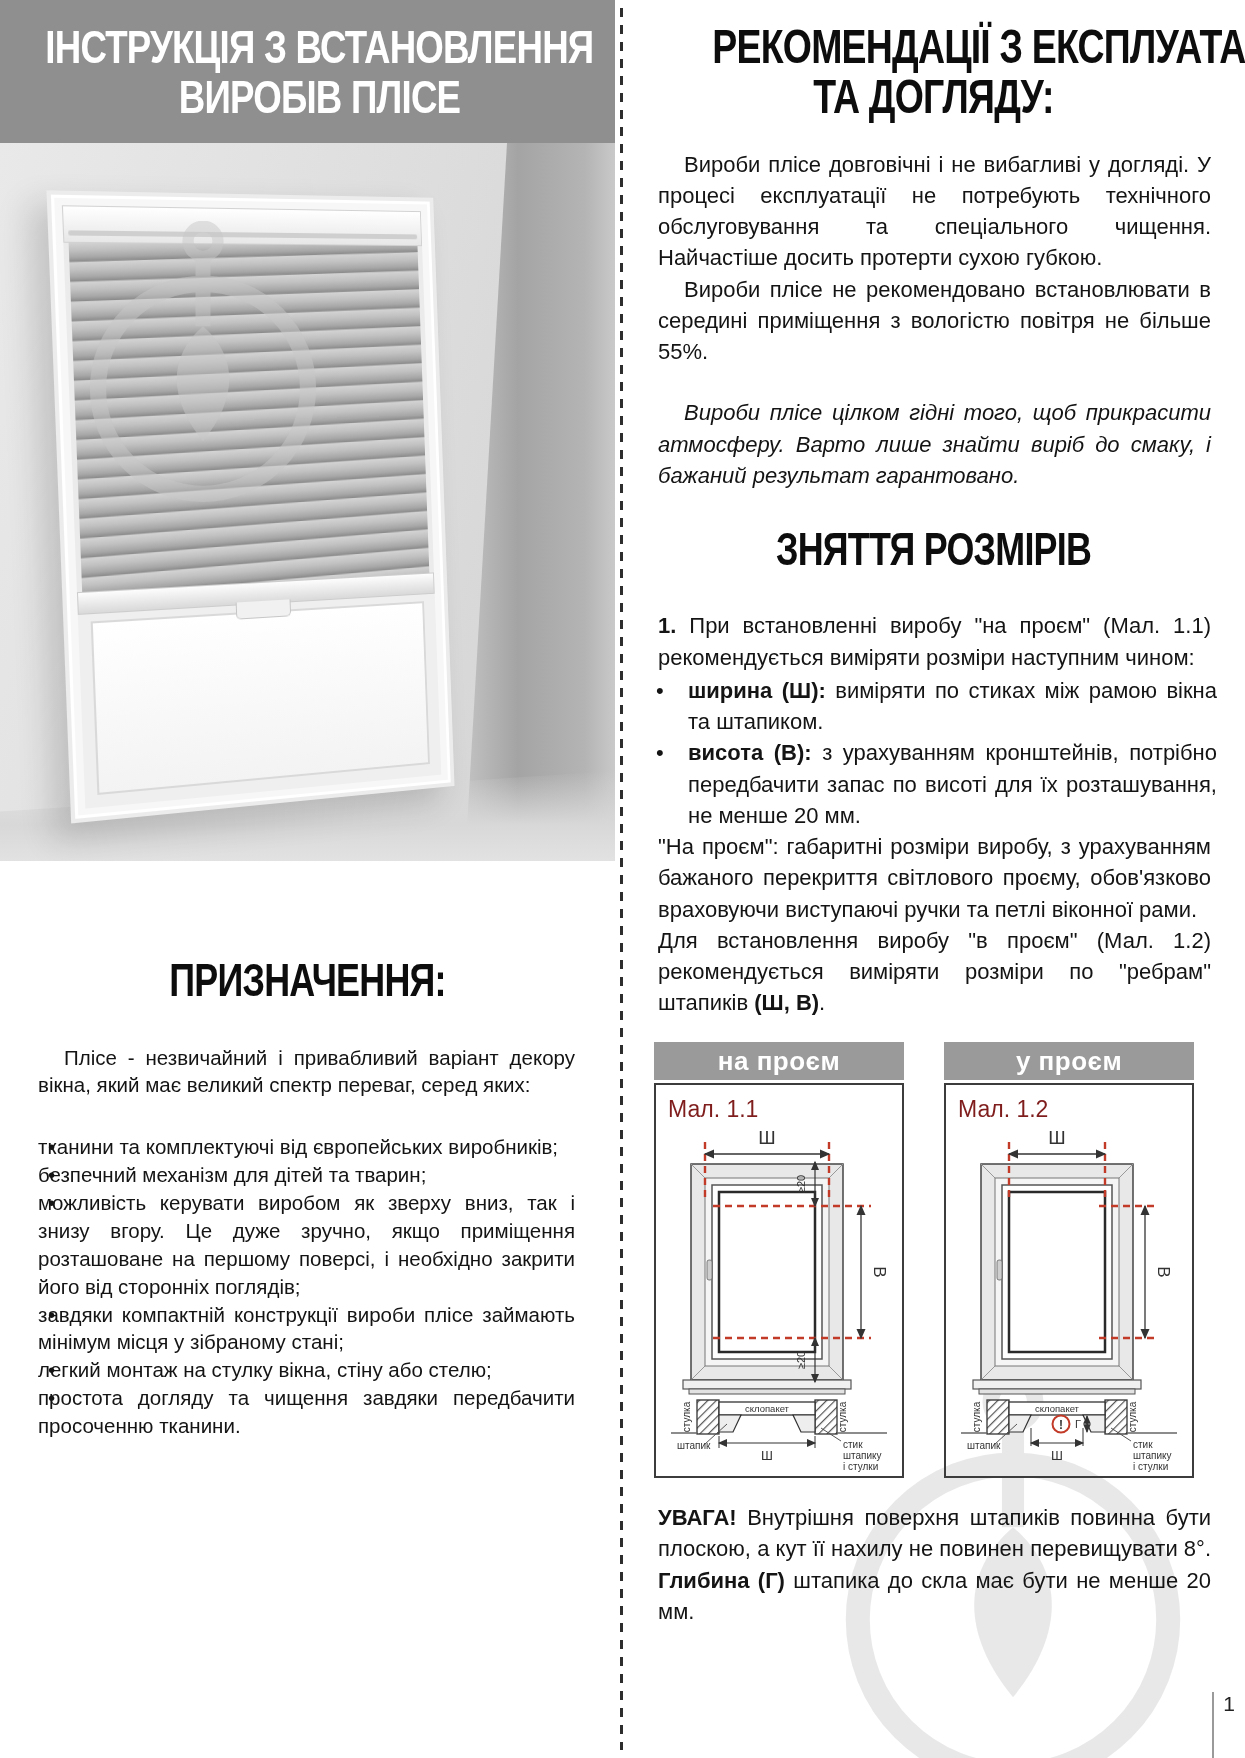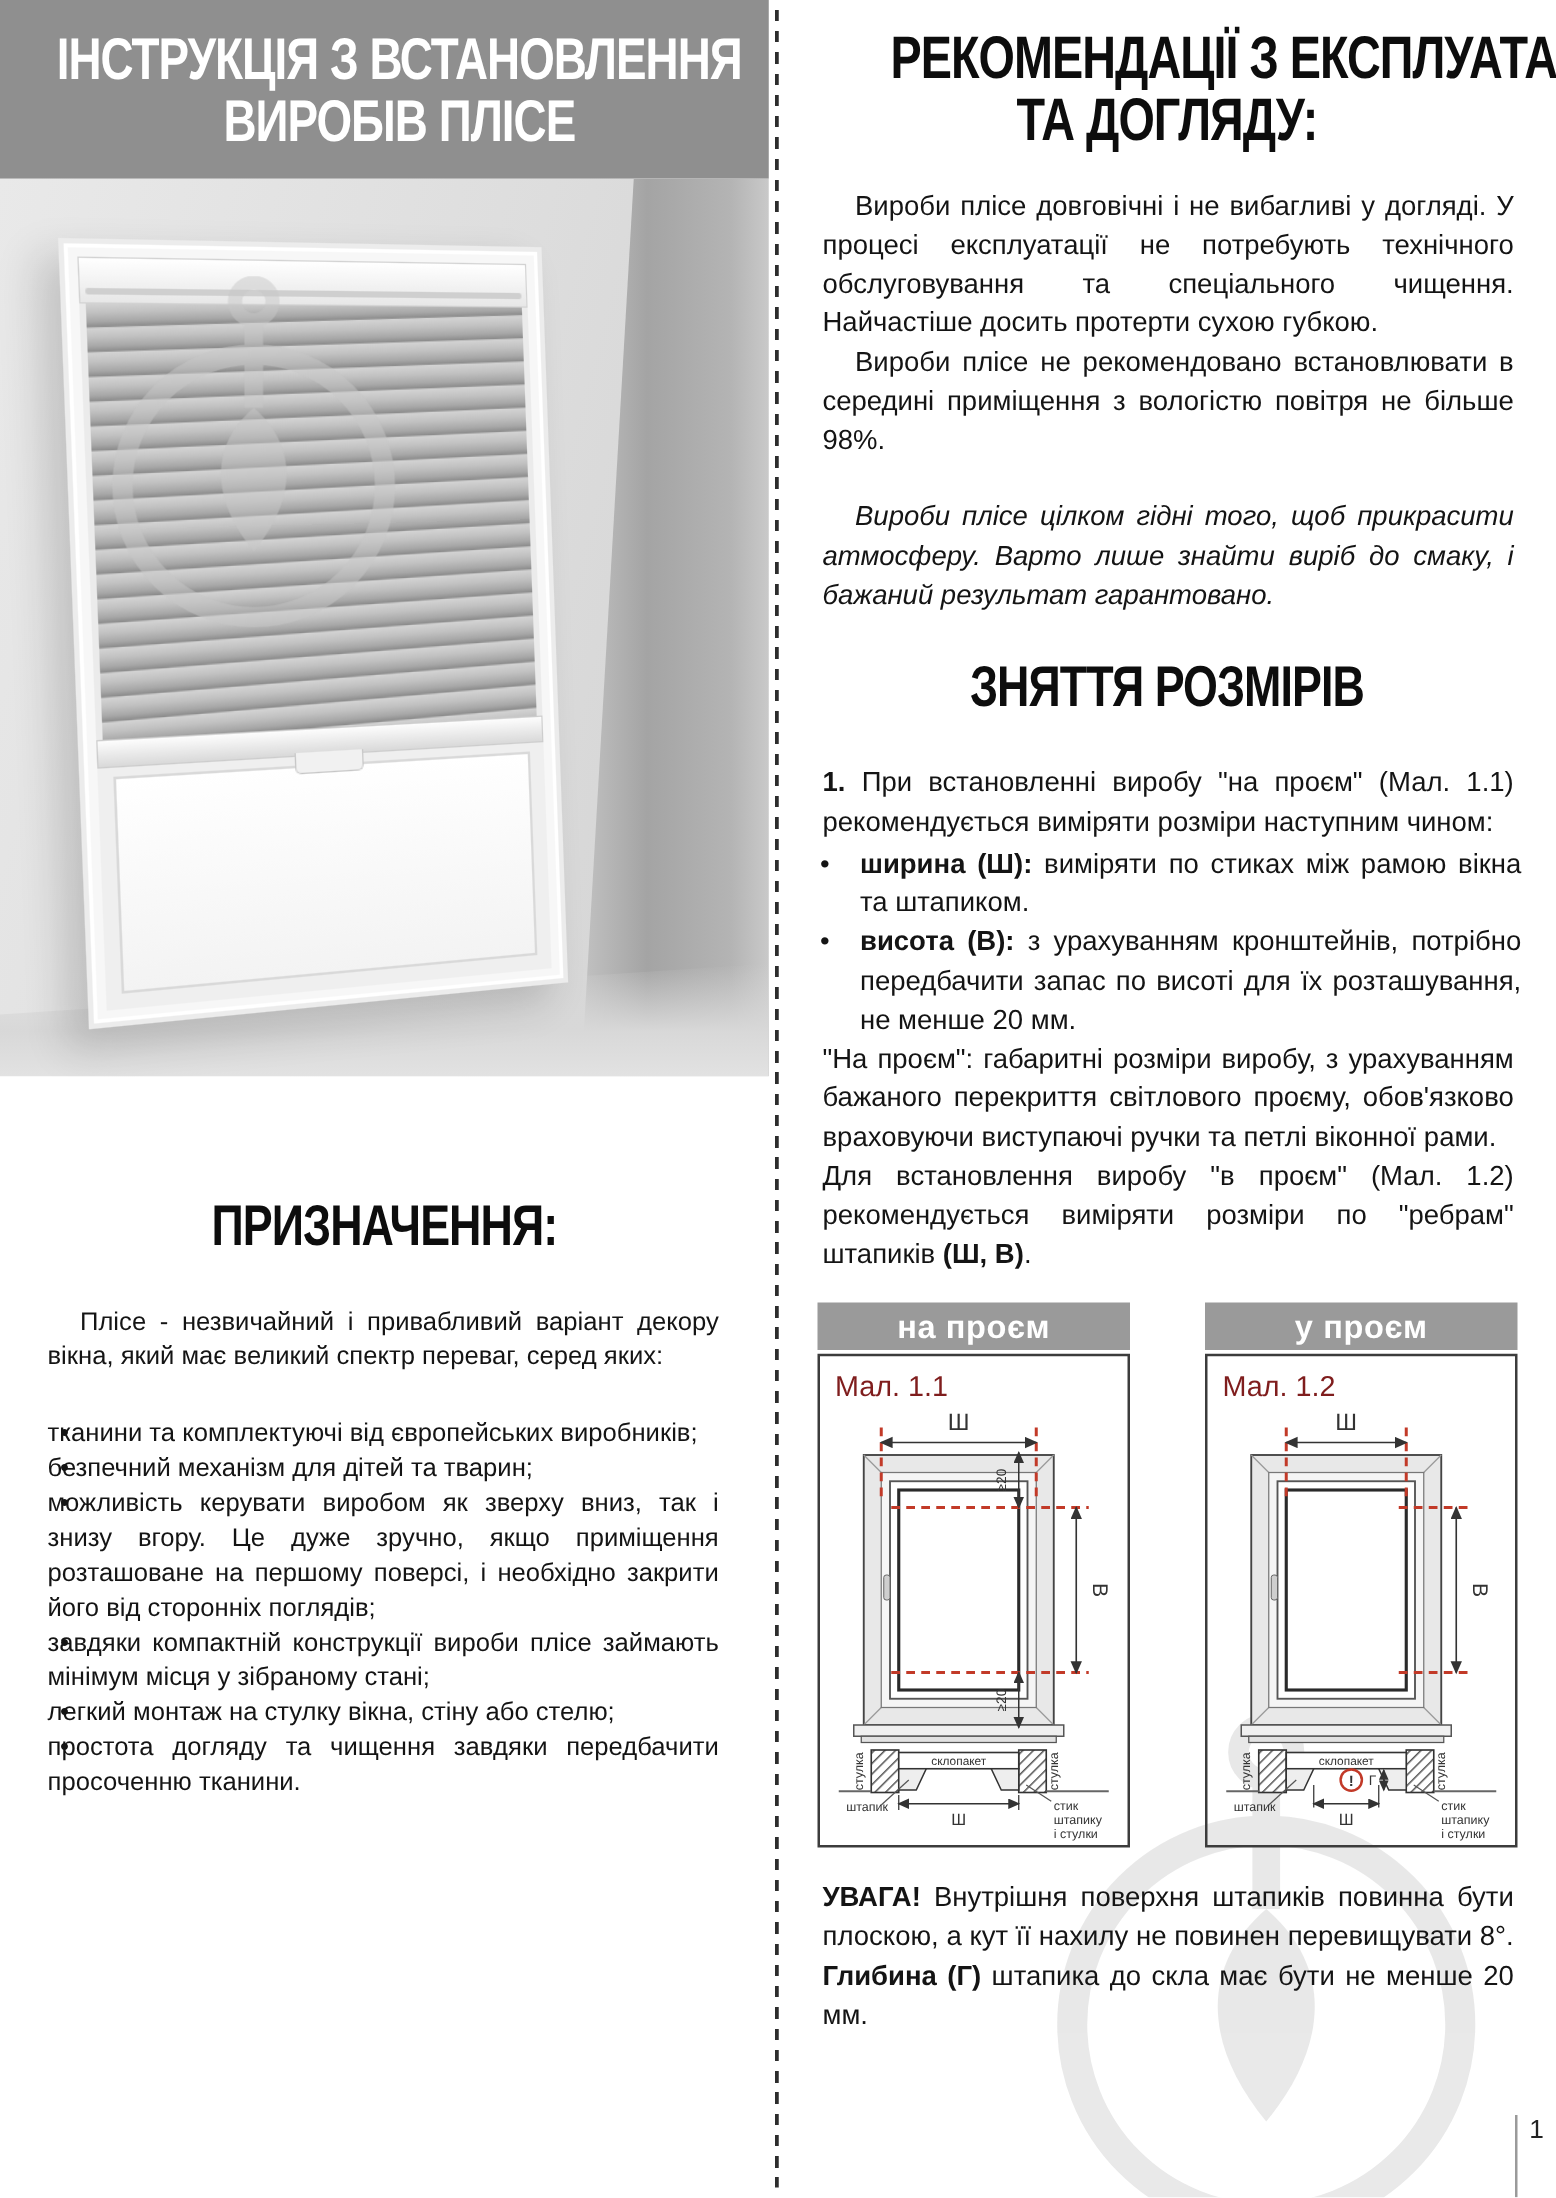--- a/index.html
+++ b/index.html
@@ -60,21 +60,21 @@
               background:#f1f1f1;border:1px solid #c6c6c6;border-top:none;border-radius:0 0 5px 5px;}
   .glass{height:168px;background:linear-gradient(180deg,#ffffff,#f3f3f3);
          border:12px solid #efefef;border-top-width:7px;box-shadow:inset 0 0 0 2px #d9d9d9;}
 
   
   .watermark{position:absolute;pointer-events:none;color:#c7c7c7;}
   .wm-photo{left:78px;top:78px;width:250px;height:288px;opacity:.5;z-index:3;}
   .wm-right{left:828px;top:1372px;width:370px;height:425px;opacity:.35;z-index:1;color:#bfbfbf;}
 
   
-  .diag-row{display:flex;gap:60px;margin-left:4px;margin-top:24px;position:relative;z-index:2;}
+  .diag-row{display:flex;gap:40px;margin-left:4px;margin-top:24px;position:relative;z-index:2;}
   .diag{width:250px;}
   .diag-header{height:38px;background:#9a9a9a;color:#fff;font-weight:bold;font-size:26px;
                display:flex;align-items:center;justify-content:center;letter-spacing:.5px;}
   .diag-body{border:2px solid #3c3c3c;margin-top:3px;padding:8px 0 2px 0;background:transparent;}
   .fig-label{font-size:23px;color:#7f1d1d;padding-left:12px;margin-bottom:2px;}
   .diag-svg{display:block;width:244px;margin:0 auto;}
   .diag-svg text{font-family:"Liberation Sans",sans-serif;fill:#333;}
 
   .attention{margin-top:24px;position:relative;z-index:2;}
 
@@ -129,21 +129,21 @@
   <div class="divider"></div>
 
   <div class="col-right">
 
     <div class="h1-right">
       <span class="h-cond">РЕКОМЕНДАЦІЇ З ЕКСПЛУАТАЦІЇ</span>
       <span class="h-cond">ТА ДОГЛЯДУ:</span>
     </div>
 
     <p class="pad-r indent" style="margin-top:26px;">Вироби плісе довговічні і не вибагливі у догляді. У процесі експлуатації не потребують технічного обслуговування та спеціального чищення. Найчастіше досить протерти сухою губкою.</p>
-    <p class="pad-r indent">Вироби плісе не рекомендовано встановлювати в середині приміщення з вологістю повітря не більше 98%.</p>
+    <p class="pad-r indent">Вироби плісе не рекомендовано встановлювати в середині приміщення з вологістю повітря не більше 55%.</p>
     <p class="pad-r indent italic pgap">Вироби плісе цілком гідні того, щоб прикрасити атмосферу. Варто лише знайти виріб до смаку, і бажаний результат гарантовано.</p>
 
     <div class="h-cond h2-right">ЗНЯТТЯ РОЗМІРІВ</div>
 
     <p class="pad-r" style="margin-top:28px;"><b>1.</b><span> При встановленні виробу "на проєм" (Мал. 1.1) рекомендується виміряти розміри наступним чином:</span></p>
 
     <div class="bullets-r" style="margin-top:2px;">
       <div class="bullet"><span class="lead">ширина (Ш):</span><span> виміряти по стиках між рамою вікна та штапиком.</span></div>
       <div class="bullet"><span class="lead">висота (В):</span><span> з урахуванням кронштейнів, потрібно передбачити запас по висоті для їх розташування, не менше 20 мм.</span></div>
     </div>

